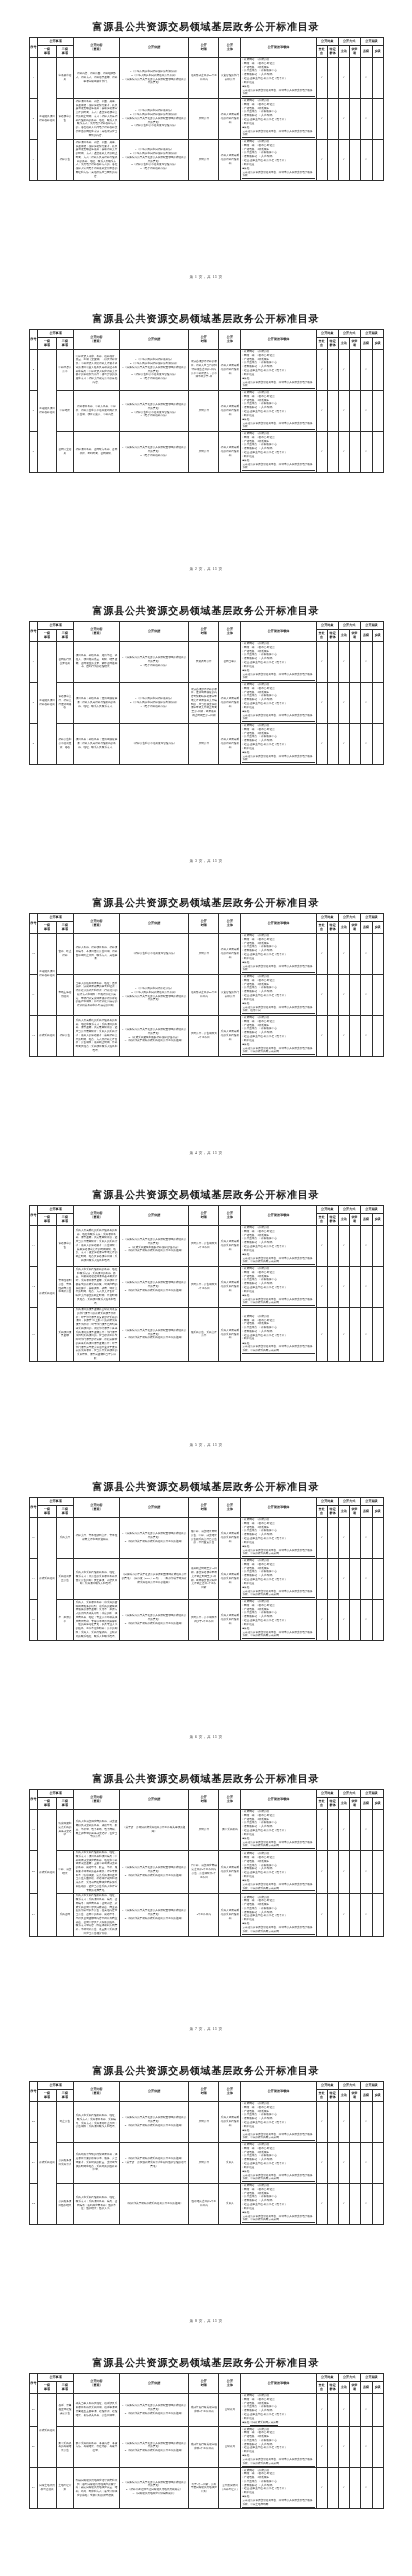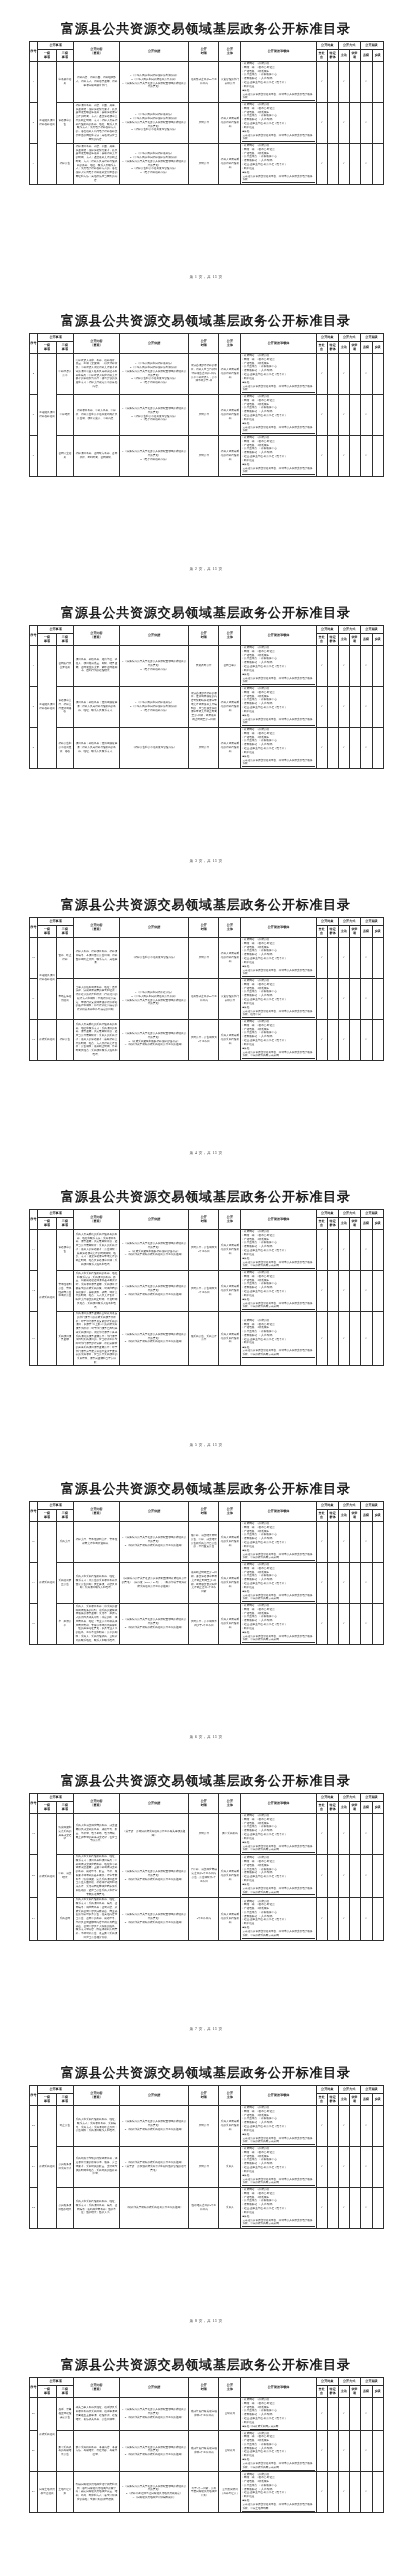--- a/index.html
+++ b/index.html
@@ -1,18 +1,18 @@
 <!DOCTYPE html>
 <html style="font-size:8.2px"><head>
 <meta charset="utf-8">
 <style>
   html,body{margin:0;padding:0;background:#ffffff;}
   body{width:412px;font-family:"Liberation Serif","DejaVu Serif",serif;color:#1a1a1a;}
   .page{min-height:292px;box-sizing:border-box;display:flex;flex-direction:column;align-items:center;padding-top:19.6px;background:#fff;}
-  .title{font-family:"DejaVu Sans","Liberation Sans",sans-serif;font-size:13px;font-weight:bold;letter-spacing:0.8px;margin-bottom:3.6px;text-align:center;}
+  .title{font-family:"DejaVu Sans","Liberation Sans",sans-serif;font-size:10px;font-weight:bold;letter-spacing:0.8px;margin-bottom:3.6px;text-align:center;}
   table.cat{border-collapse:collapse;table-layout:fixed;width:355px;font-size:2.6px;line-height:1.45;}
   table.cat th,table.cat td{border:0.5px solid #2f2f2f;padding:0.5px 1px;text-align:center;vertical-align:middle;word-break:break-all;overflow:hidden;}
   table.cat thead th{font-size:3.1px;font-weight:bold;white-space:pre-line;padding:1px 0.5px;font-family:"DejaVu Sans","Liberation Sans",sans-serif;}
   table.cat{border:1px solid #2f2f2f;}
   td.left,div.left{text-align:left;}
   .pre{white-space:pre-line;}
   .chk{text-align:left;white-space:pre-line;}
   .other-line{text-align:left;margin-top:0.5px;}
   .u{display:inline-block;min-width:13.4px;border-bottom:0.3px solid #333;}
   .footer{margin-top:auto;padding-top:5.2px;margin-bottom:13.4px;font-size:3.6px;letter-spacing:0.5px;text-align:center;}

